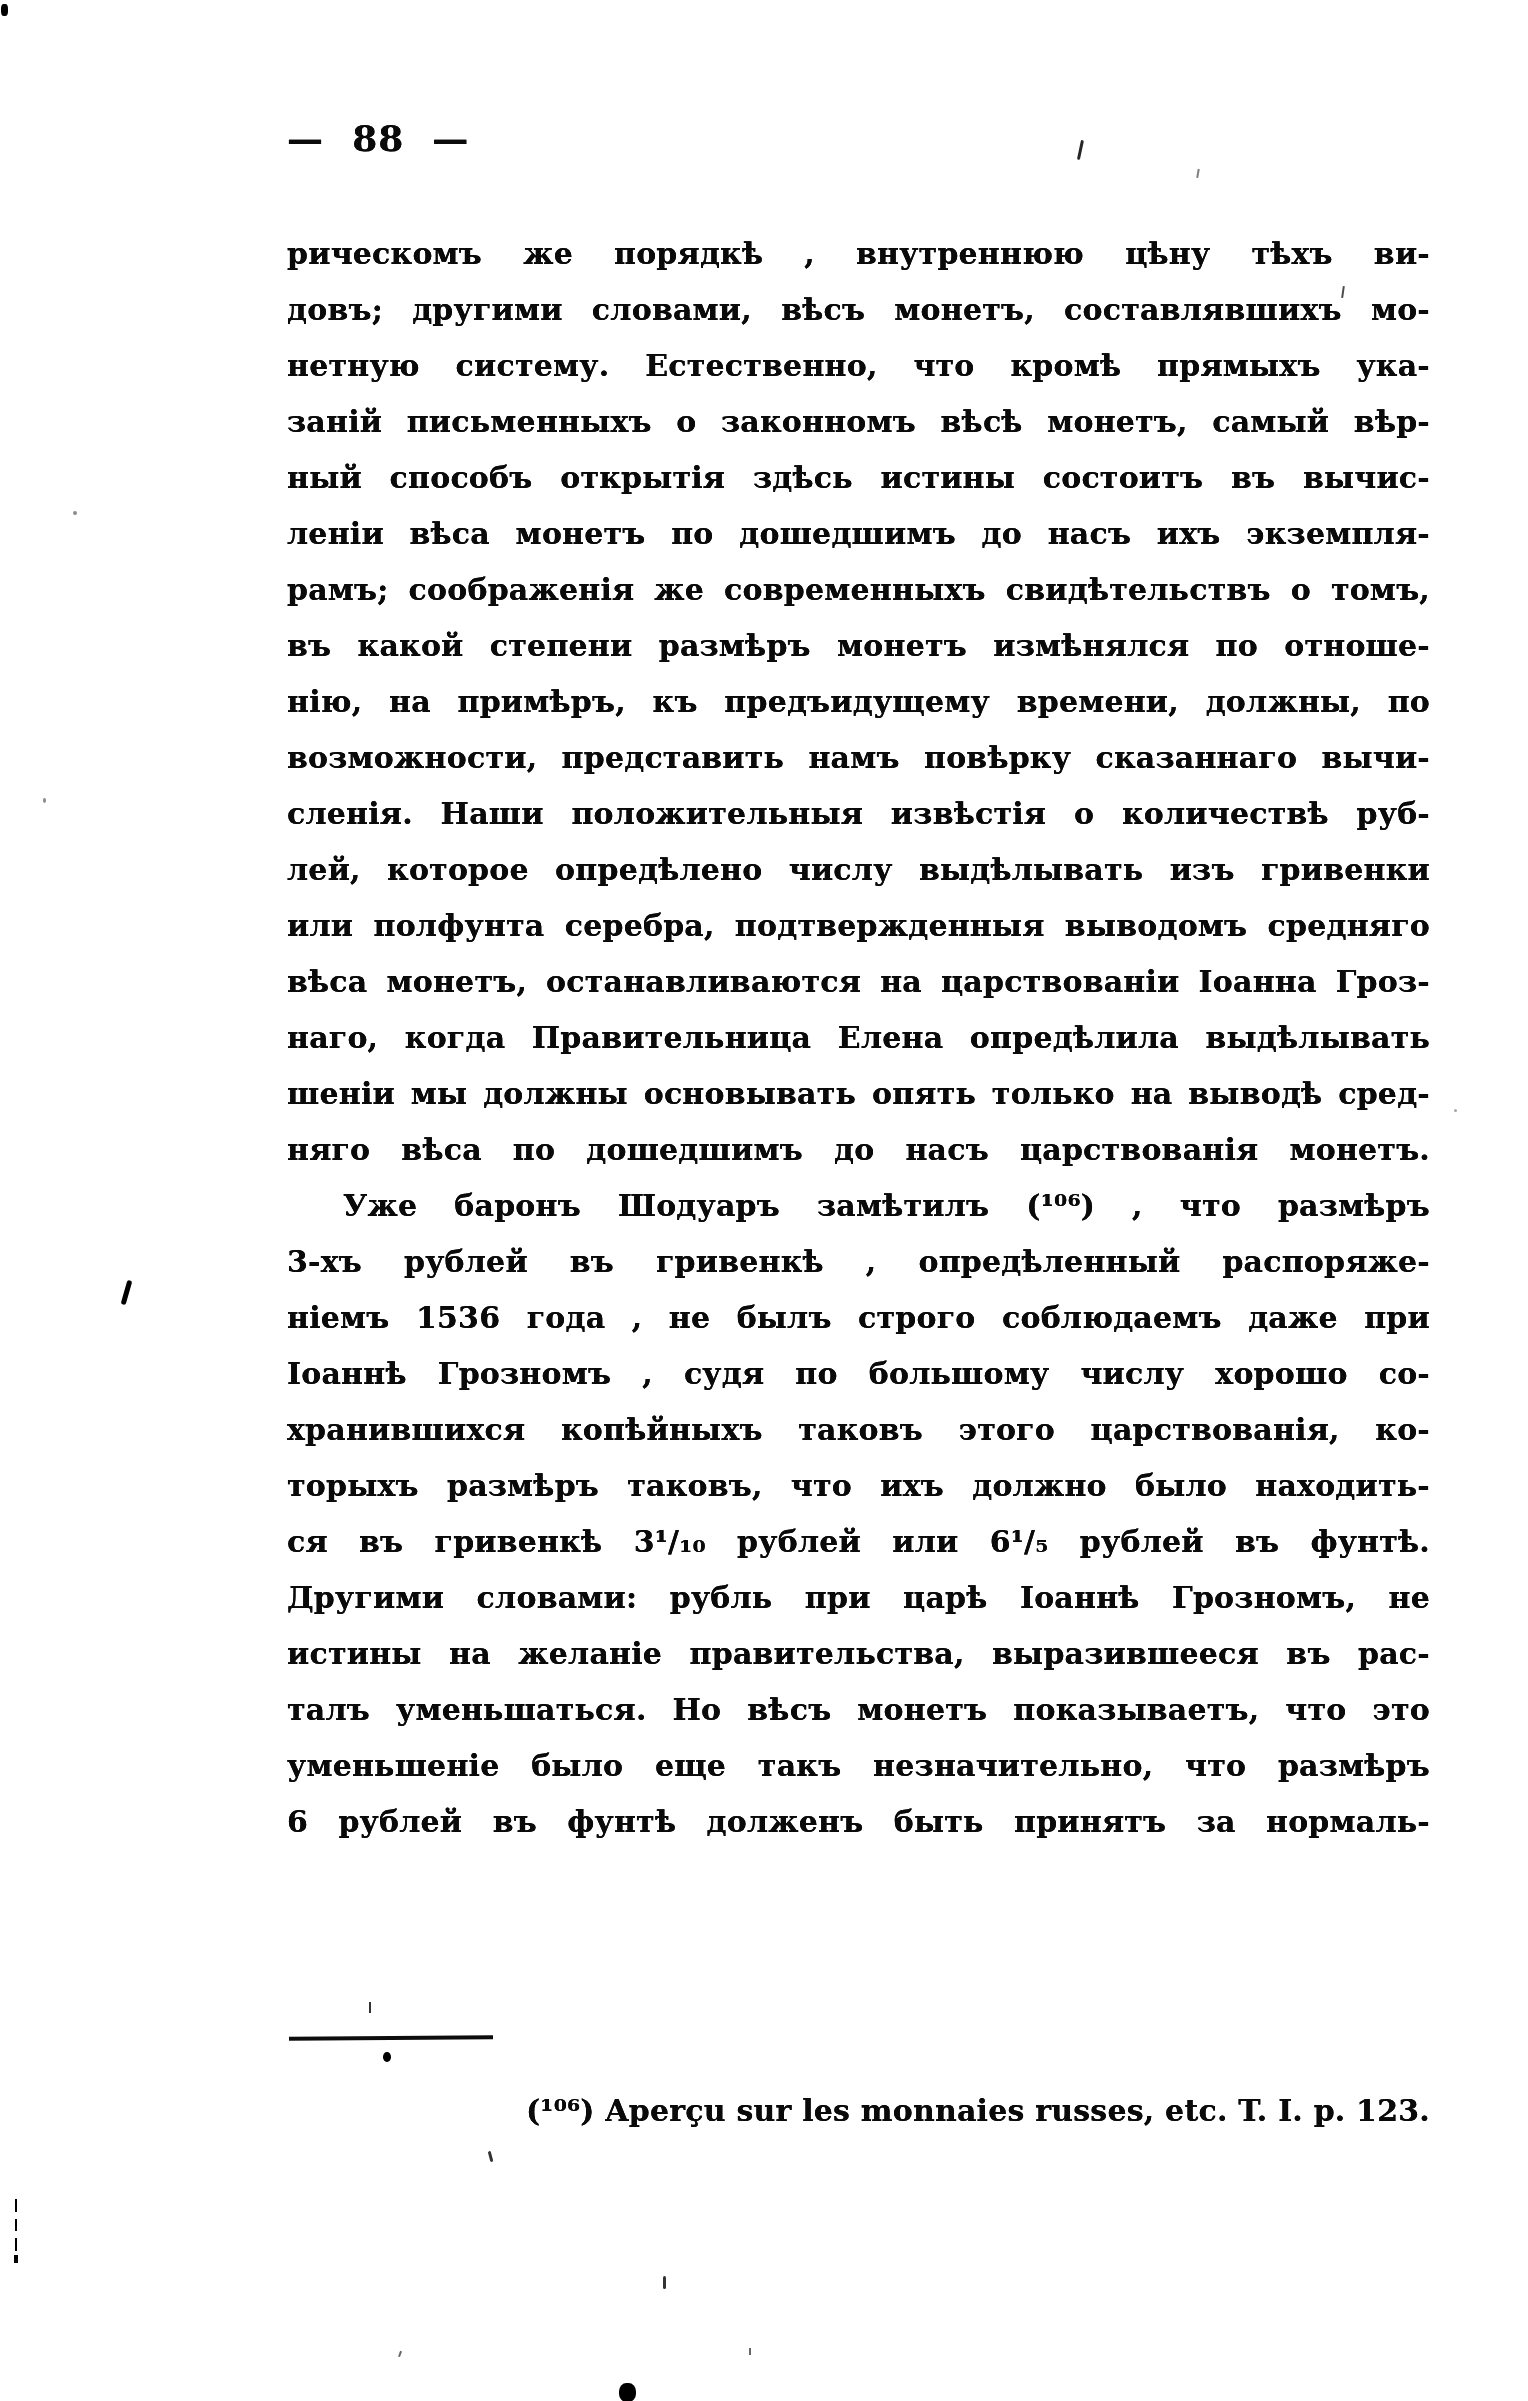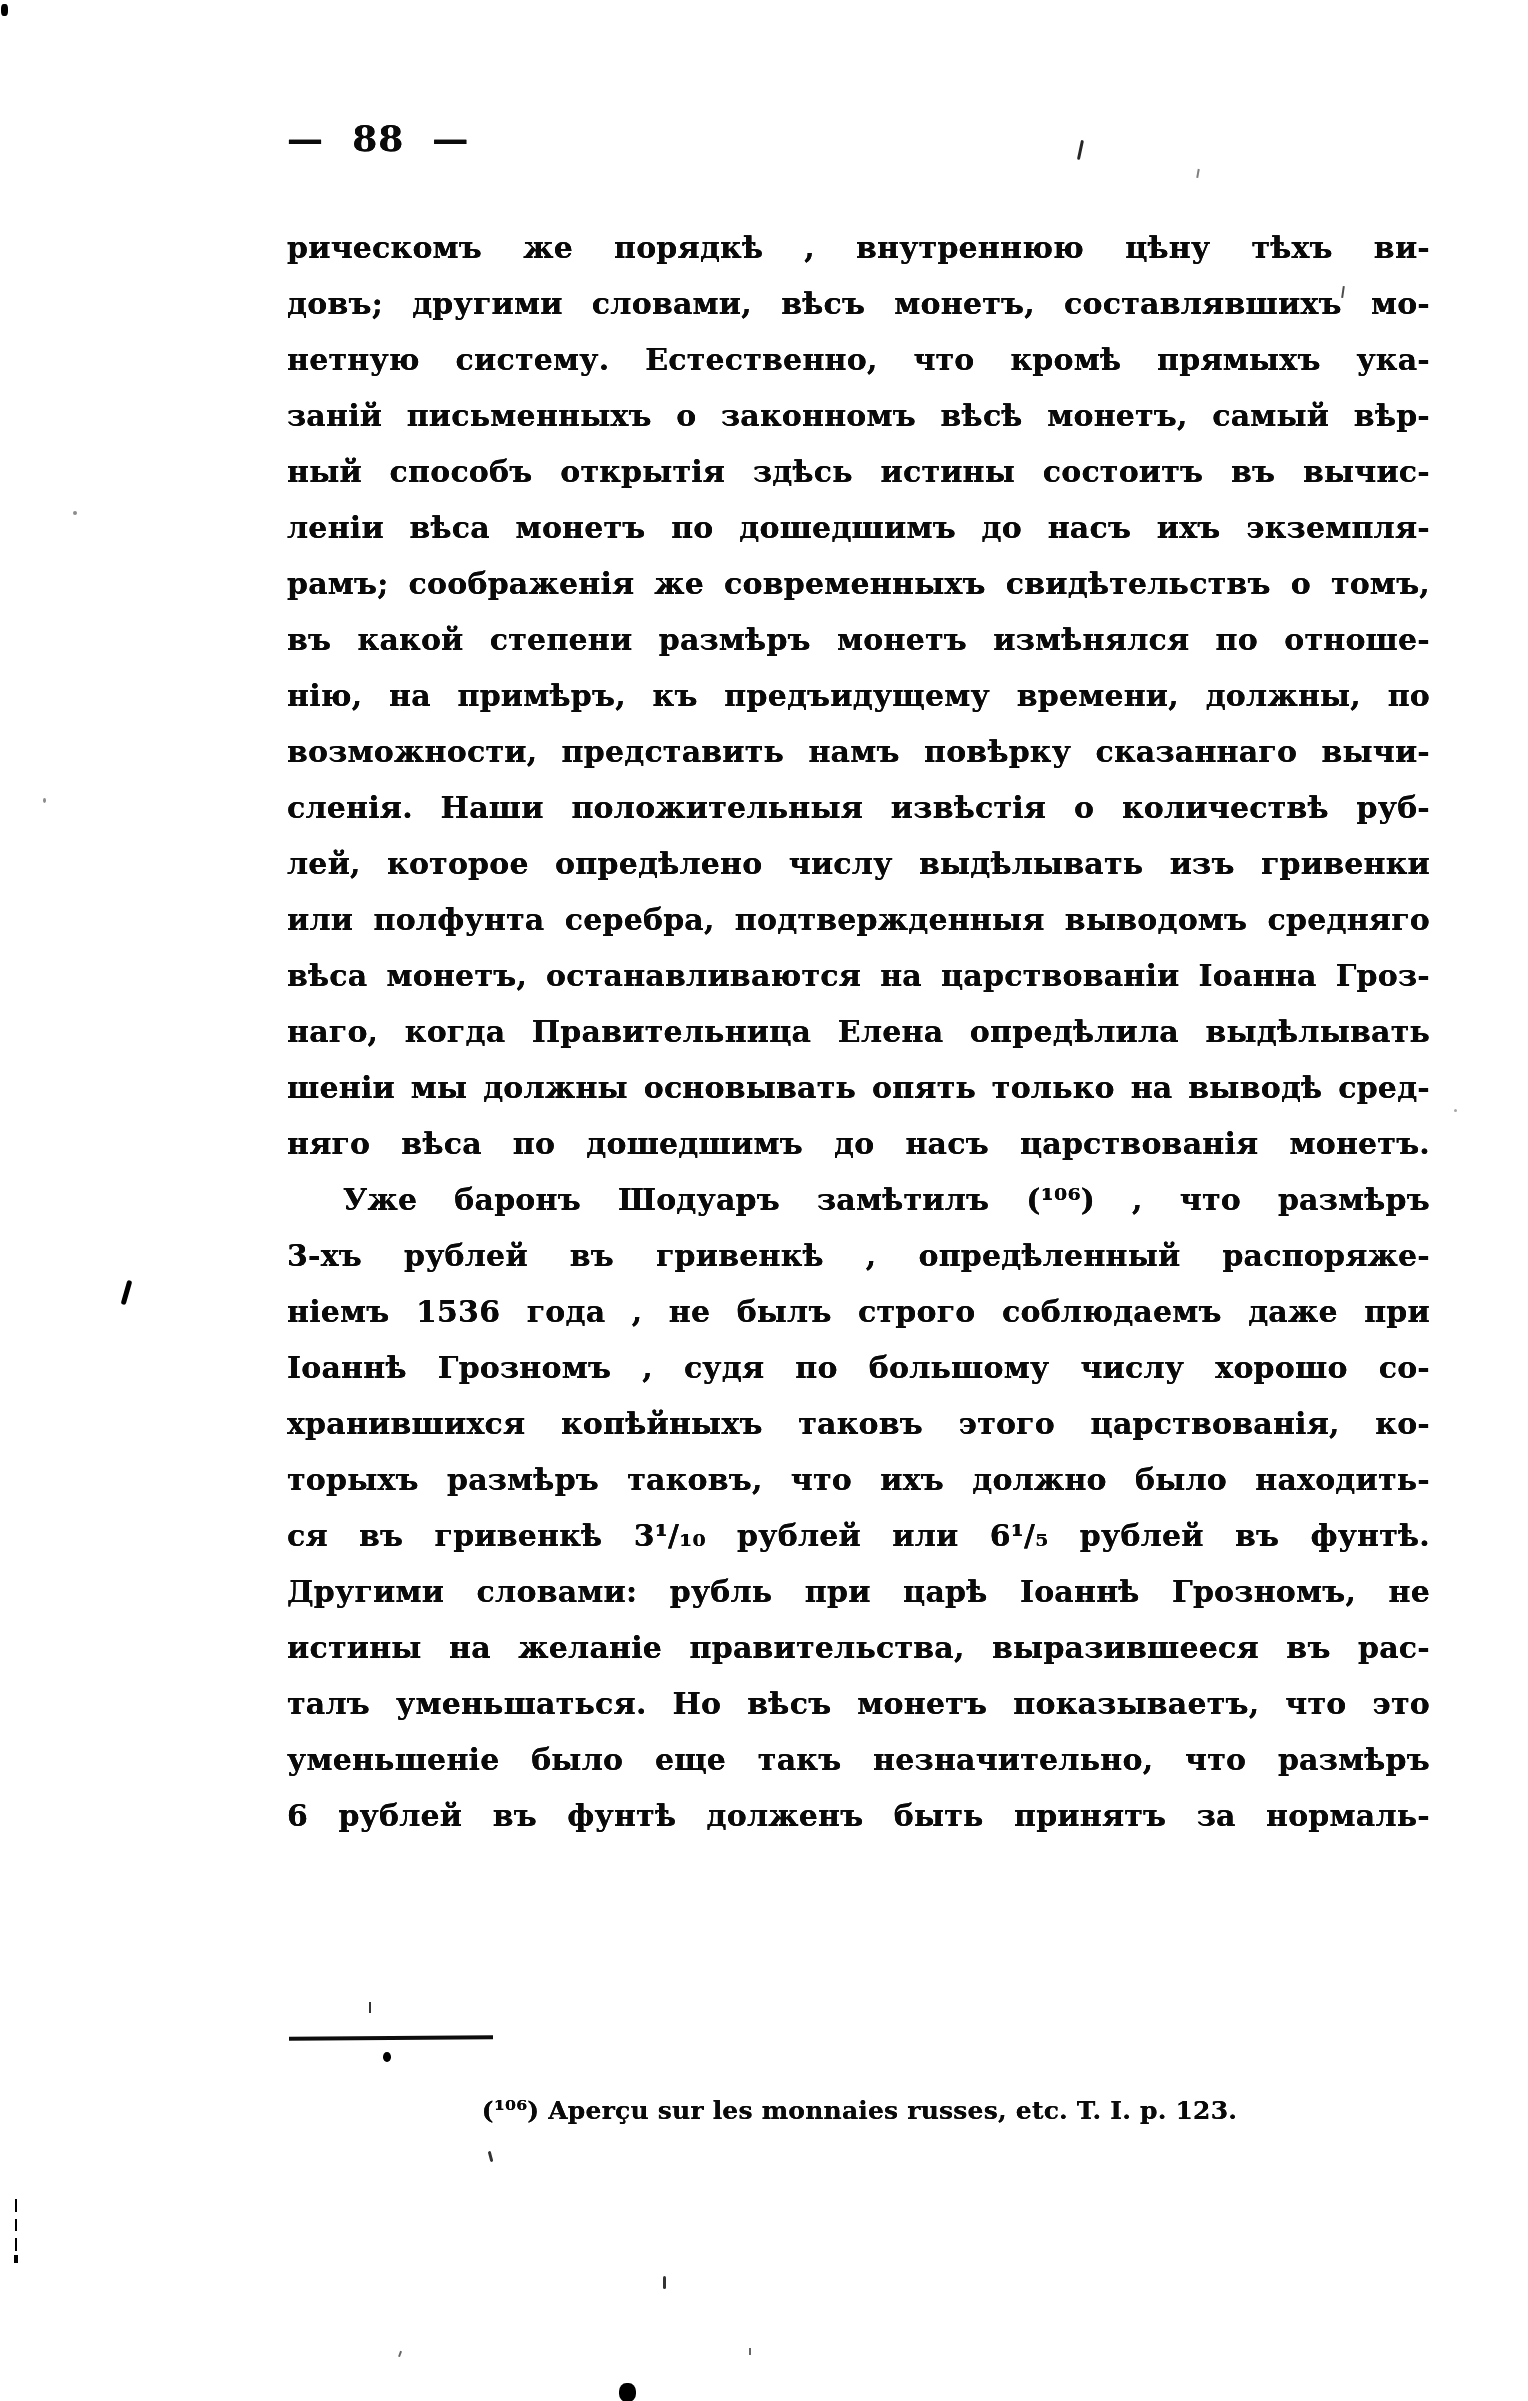--- a/index.html
+++ b/index.html
@@ -18,21 +18,21 @@
     top: 117px; left: 287px; width: 1143px;
     font-size: 36px; font-weight: bold;
     word-spacing: 14.6px;
     letter-spacing: 1px;
     text-shadow: 0 0 0.5px #000;
     white-space: nowrap;
   }
 
   .textblock {
     position: absolute;
-    top: 220px; left: 287px; width: 1143px;
+    top: 226px; left: 287px; width: 1143px;
   }
   .ln {
     height: 56px; line-height: 56px;
     font-size: 30px; font-weight: bold;
     letter-spacing: 0.2px;
     text-align: justify;
     text-align-last: justify;
     text-justify: inter-word;
     text-shadow: 0 0 0.5px #000;
     overflow: visible;
@@ -43,27 +43,27 @@
   .footnote-rule {
     position: absolute;
     top: 2036px; left: 289px;
     width: 204px; height: 4.4px;
     background: #0d0d0d;
     transform: rotate(-0.4deg);
   }
 
   .footnote {
     position: absolute;
-    top: 2089px; left: 270px; width: 1143px;
+    top: 2089px; left: 287px; width: 1143px;
     line-height: 44px;
-    font-size: 25px; font-weight: bold;
+    font-size: 30px; font-weight: bold;
     letter-spacing: 0.2px;
     text-indent: 36px;
     text-shadow: 0 0 0.2px #000;
-    text-align: center;
+    text-align: right;
   }
 
   
   .art { position: absolute; background: #000; }
   .a-corner   { left: 1px;    top: 3.9px;    width: 6.8px; height: 12.6px; border-radius: 40%; }
   .a-tick1    { left: 1079px; top: 140px;  width: 3.4px;  height: 19.5px; transform: rotate(12deg); opacity:.85; border-radius:1.9px; }
   .a-tick2    { left: 1197px; top: 169px;  width: 2.4px;  height: 8.8px; transform: rotate(10deg); opacity:.5; }
   .a-tick3    { left: 1342px; top: 286px;  width: 2.4px;  height: 11.7px; transform: rotate(8deg);  opacity:.7; }
   .a-dot1     { left: 73px;  top: 511px; width: 3.9px;  height: 3.9px;  border-radius: 50%; opacity:.45; }
   .a-dot2     { left: 43px;   top: 798px; width: 3.4px;  height: 4.9px; border-radius: 50%; opacity:.45; }

